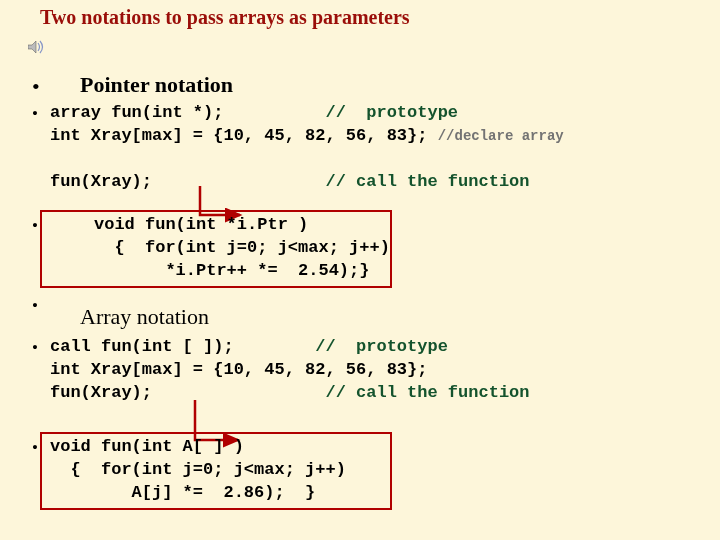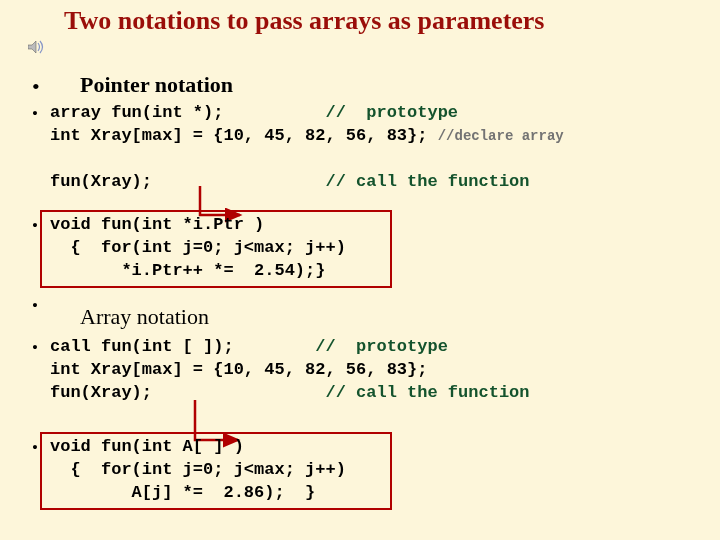--- a/index.html
+++ b/index.html
@@ -12,24 +12,23 @@
     background: #fdf6da;
     font-family: "Times New Roman", Times, serif;
     color: #000;
     position: relative;
     box-sizing: border-box;
   }
   .title {
     position: absolute;
     top: 6px;
     left: 40px;
-    font-size: 26px;
+    font-size: 20px;
     font-weight: bold;
     color: #9a0e09;
-    margin-left: 24px;
   }
   .speaker-icon {
     position: absolute;
     top: 40px;
     left: 28px;
     width: 18px;
     height: 14px;
   }
   .bullet {
     position: absolute;
@@ -97,21 +96,21 @@
   <defs>
     <marker id="ah1" markerWidth="8" markerHeight="8" refX="6" refY="3" orient="auto">
       <path d="M0,0 L7,3 L0,6 Z" fill="#b00000"></path>
     </marker>
   </defs>
   <path d="M 200 186 L 200 215 L 240 215" stroke="#b00000" stroke-width="2.5" fill="none" marker-end="url(#ah1)"></path>
 </svg>
 
 <div class="box" style="top:210px; left:40px; width:348px; height:74px;"></div>
 <div class="subbullet" style="top:216px;">•</div>
-<div class="mono" style="top:214px;"><span>void fun(int *i.Ptr )</span>
+<div class="mono" style="top:214px;margin-left:44px;"><span>void fun(int *i.Ptr )</span>
 <span>  {  for(int j=0; j&lt;max; j++)</span>
 <span>       *i.Ptr++ *=  2.54);}</span></div>
 
 <div class="subbullet" style="top:296px;">•</div>
 <div class="heading" style="top:304px; font-size:22px; font-weight:normal;">Array notation</div>
 
 <div class="subbullet" style="top:338px;">•</div>
 <div class="mono" style="top:336px;"><span>call fun(int [ ]);        </span><span class="green">//  prototype</span>
 <span>int Xray[max] = {10, 45, 82, 56, 83};</span>
 <span>fun(Xray);                 </span><span class="green">// call the function</span></div>

